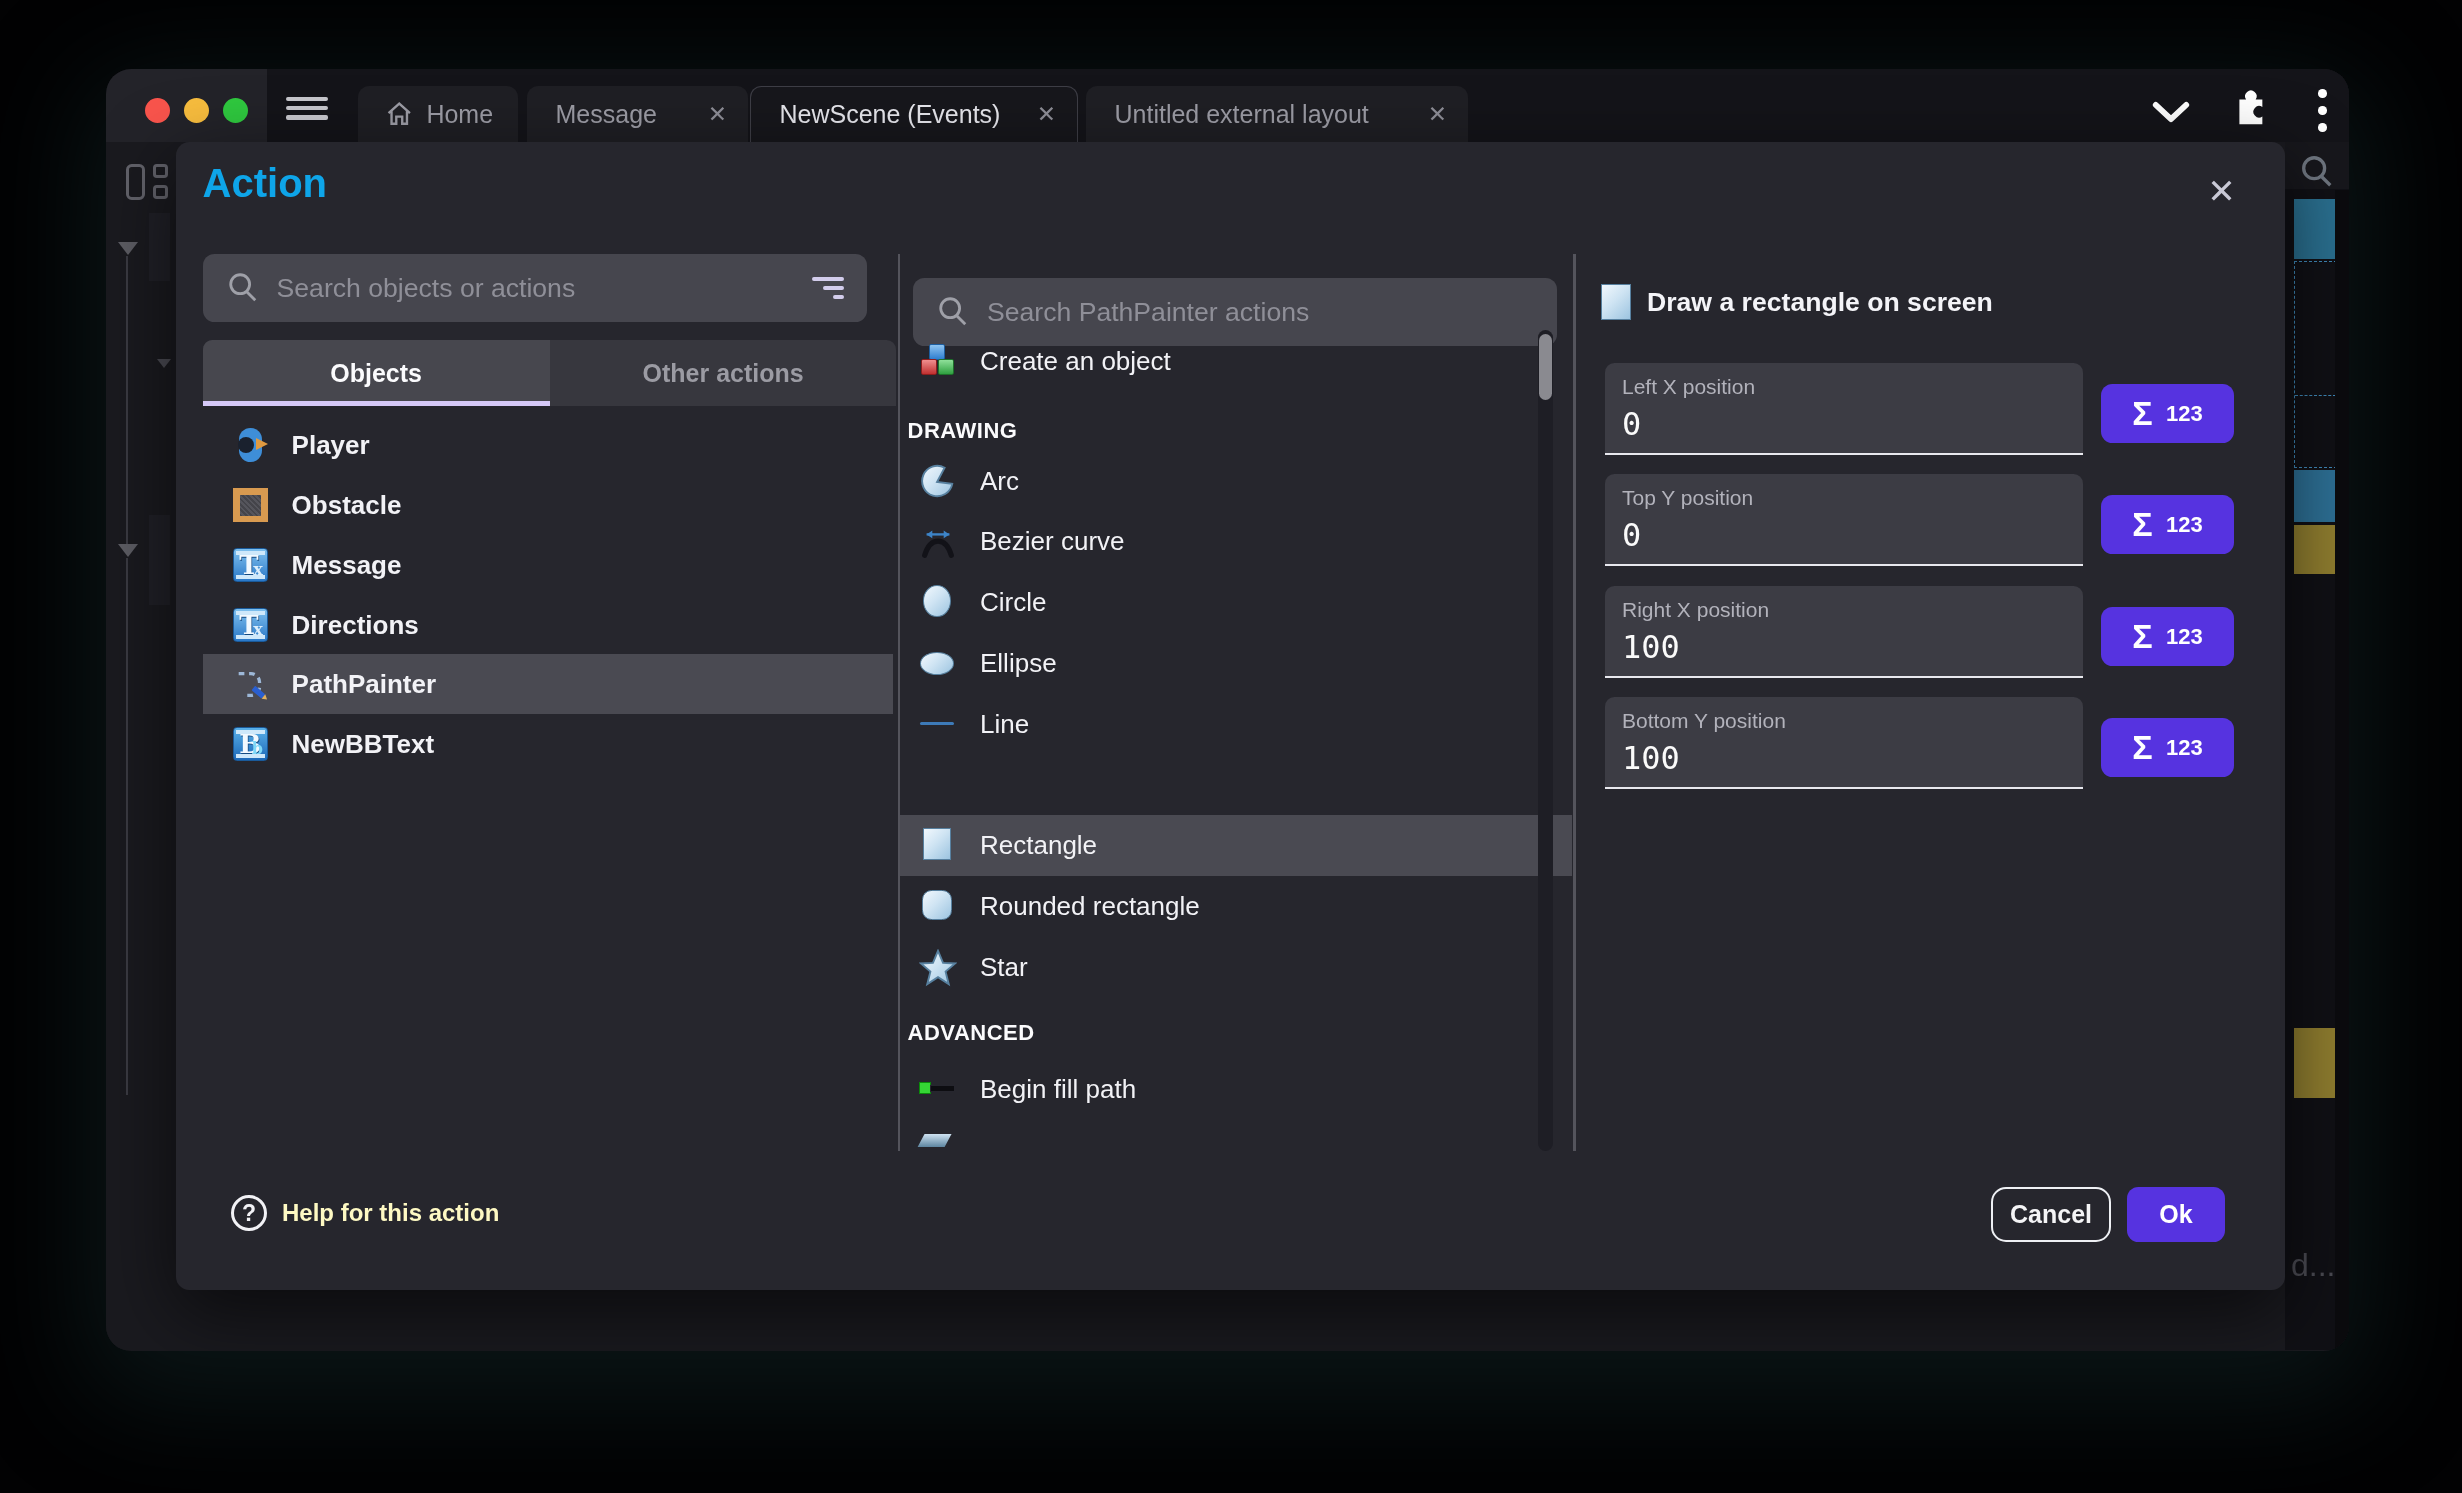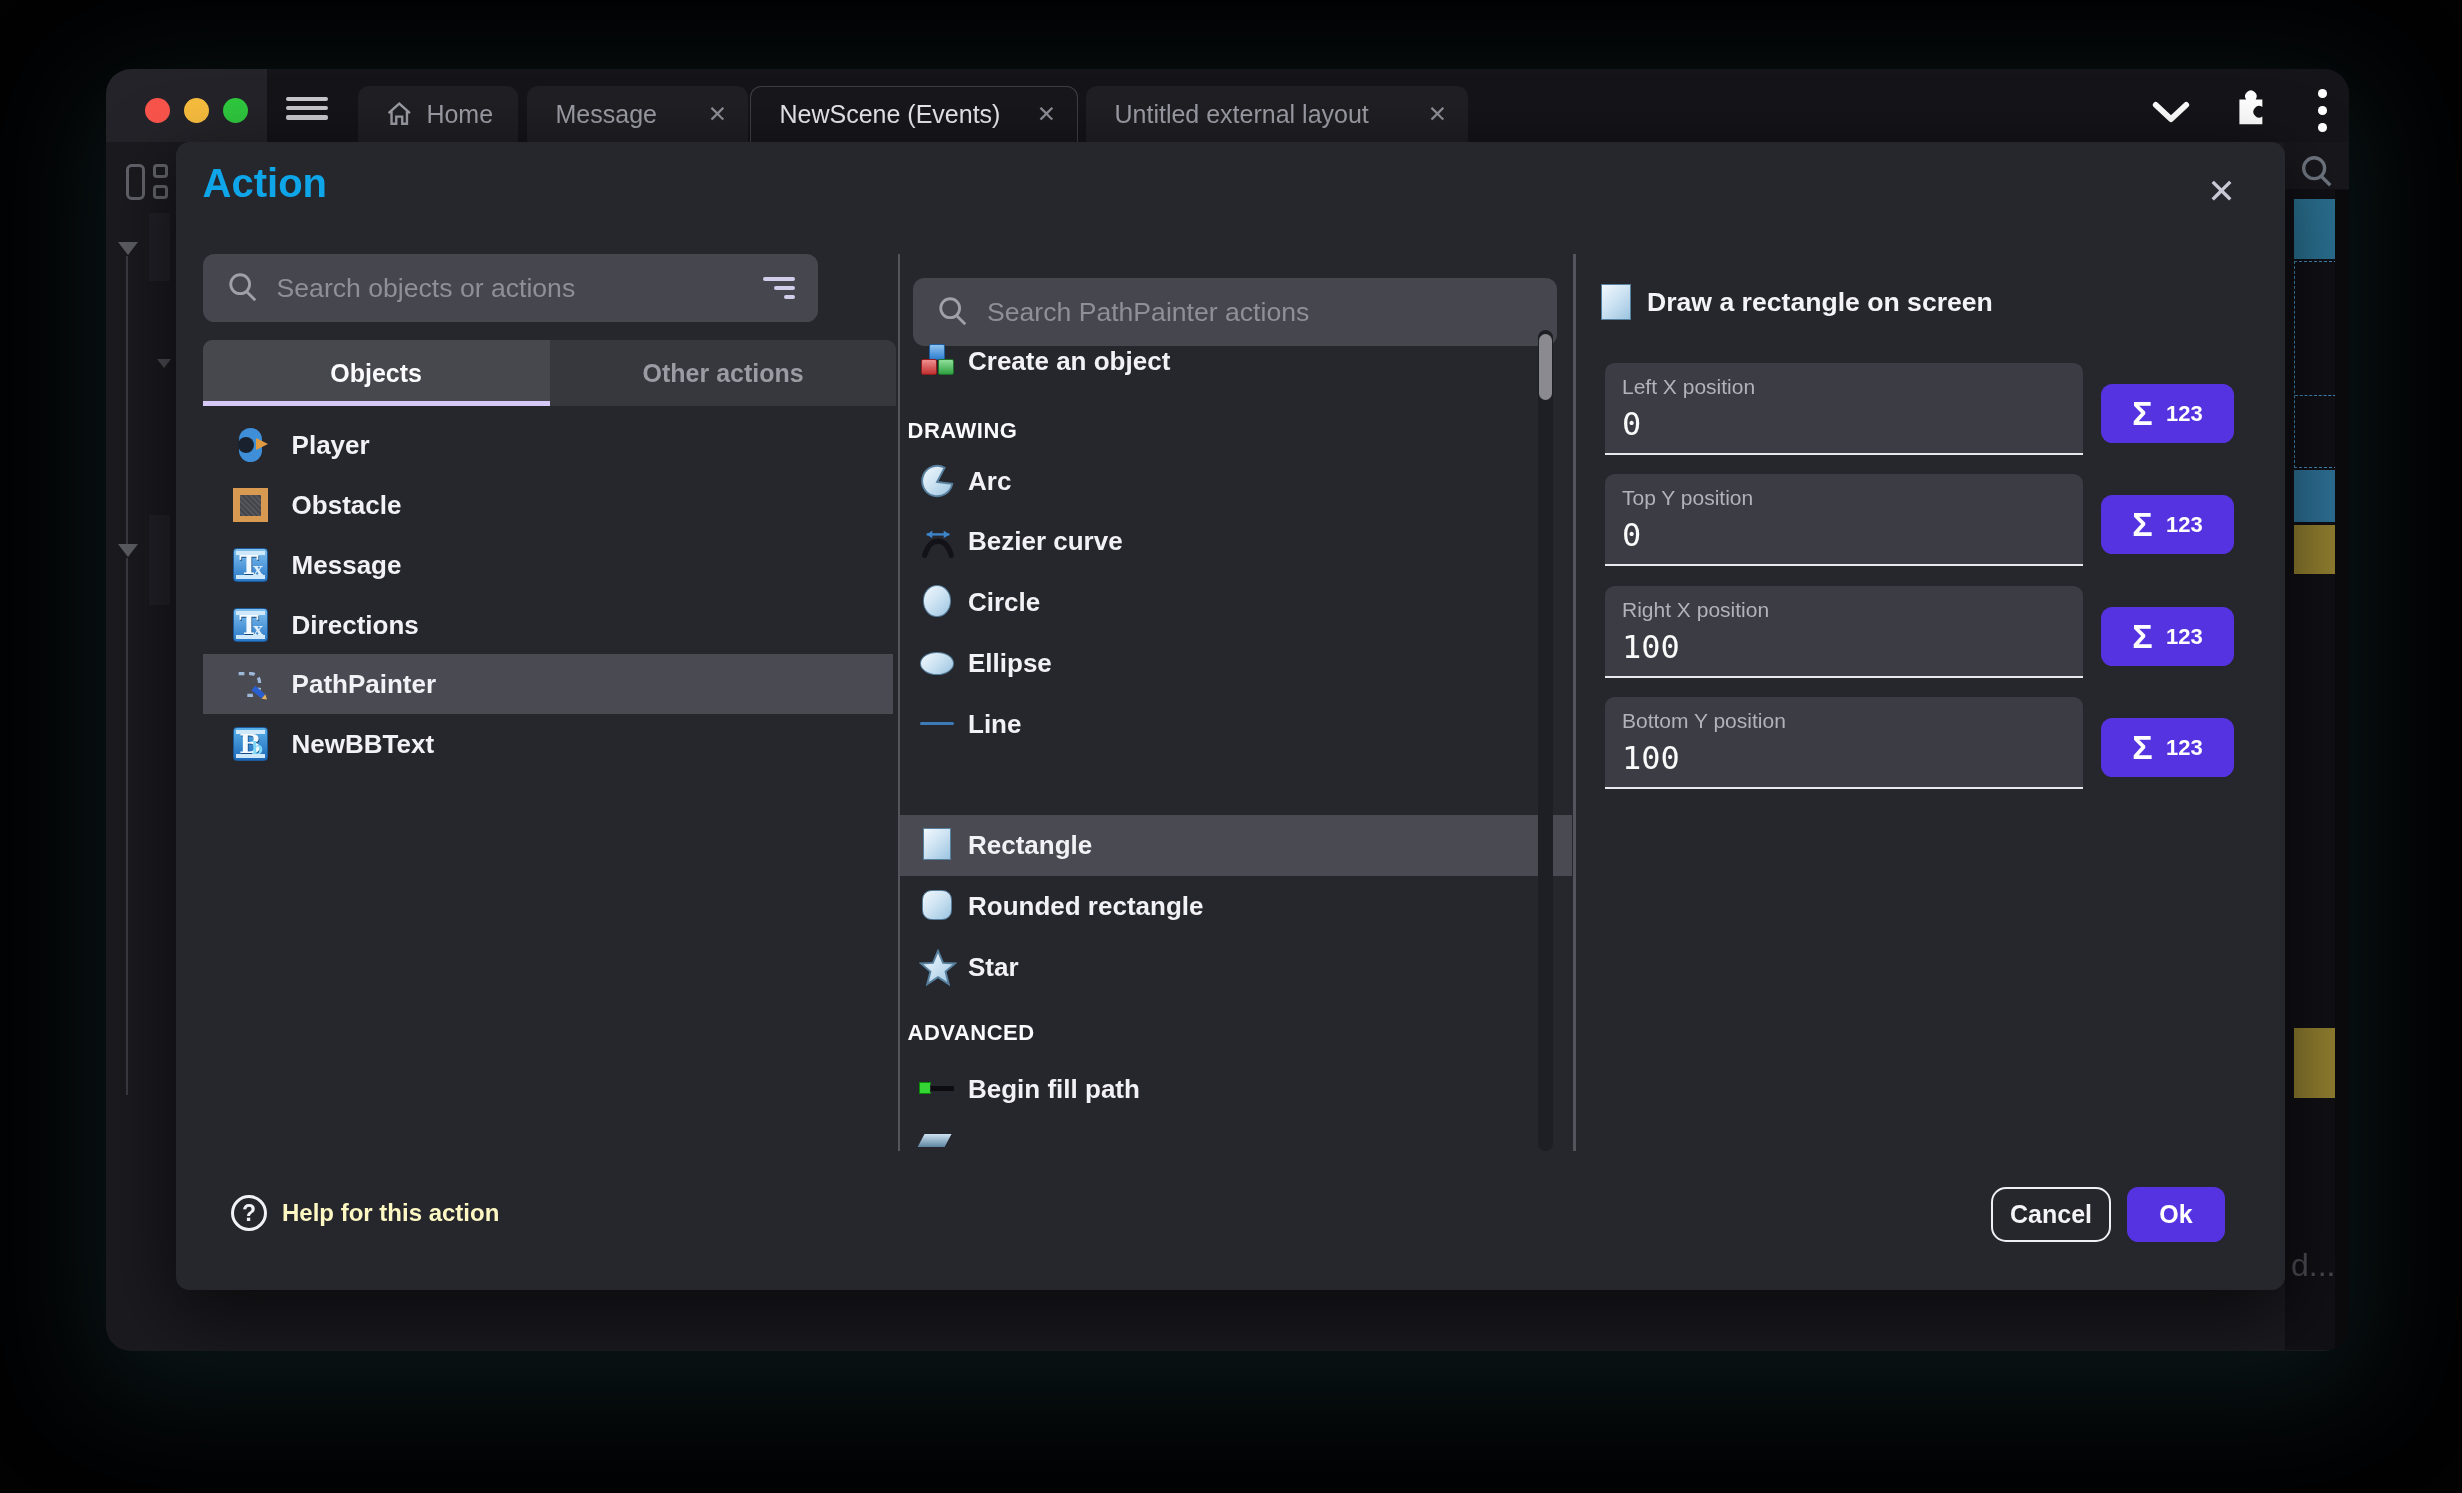--- a/index.html
+++ b/index.html
@@ -61,21 +61,21 @@
   .dialog-title { position:absolute; left:26.6px; top:19px; font-size:40px; font-weight:800; color:#0ea5e9; }
   .dialog-close { position:absolute; left:2022px; top:25px; width:47px; height:47px; font-size:34px;
                   color:#c9c9d6; display:flex; align-items:center; justify-content:center; }
 
   
   .searchbox { position:absolute; top:112px; height:68px; background:#46464e; border-radius:11.4px;
                display:flex; align-items:center; padding:0 23px; }
   .searchbox input { flex:1; background:transparent; border:none; outline:none; font-size:26.6px;
                      color:#d6d6de; font-family:"Liberation Sans",sans-serif; }
   .searchbox input::placeholder { color:#8f8f98; }
-  .search-l { left:26.6px; width:615px; }
+  .search-l { left:26.6px; width:664px; }
   .search-m { left:737px; width:644px;margin-top:24px; }
   .filter-icon { width:34px; }
   .filter-icon i { display:block; height:4.3px; background:#d3cdec; border-radius:1.9px; margin:4.7px 0 4.7px auto; }
   .filter-icon i:nth-child(1){ width:32px; } .filter-icon i:nth-child(2){ width:21px; } .filter-icon i:nth-child(3){ width:10.4px; }
 
   
   .obj-tabs { position:absolute; left:26.6px; top:198px; width:693px; height:66px; background:#37373e; border-radius:9.5px 9.5px 0 0; overflow:hidden; }
   .obj-tab { position:absolute; top:0; width:347px; height:66px; display:flex; align-items:center; justify-content:center;
              font-size:25px; font-weight:700; color:#9b9ba3; }
   .obj-tab.active { left:0; background:#47474e; color:#fbfbfd; }
@@ -118,21 +118,21 @@
   .fill-sq { position:absolute; left:0; top:11.4px; width:12.3px; height:12.3px; background:#35d435; border:1.9px solid #0a8a0a; }
   .fill-bar { position:absolute; left:11.4px; top:14.2px; width:25px; height:7.6px; background:#0d0d11; border:0.9px solid #26262e; }
   .partial-shape { position:absolute; left:1.9px; top:3.8px; width:26.6px; height:13.3px; transform:skewX(-28deg);
                    background:linear-gradient(180deg,#cfe3f2,#5d85a0); }
 
   
   .mid-divider { position:absolute; background:#54545c; }
   .mid-list { position:absolute; left:724px; top:186px; width:672px; height:823px; overflow:hidden; }
   .m-row { position:absolute; left:0; width:100%; height:61px; display:flex; align-items:center; padding-left:19px; }
   .m-row.selected { background:#4a4a52; }
-  .m-row .label { font-size:26px; font-weight:700; color:#f2f2f6; margin-left:11px; }
+  .m-row .label { font-size:26px; font-weight:400; color:#f2f2f6; margin-left:23px; }
   .m-header { position:absolute; left:7.6px; font-size:22px; font-weight:700; letter-spacing:0.5px; color:#fbfbfd; }
   .icon40 { width:38px; height:38px; position:relative; flex:0 0 38px; }
   .cube { position:absolute; width:16px; height:16px; border-radius:1.9px; }
   .scrollbar-track { position:absolute; left:1362px; top:188px; width:15px; height:821px; background:#1e1e25; border-radius:7.6px; }
   .scrollbar-thumb { position:absolute; left:0.9px; top:3.8px; width:13.3px; height:66px; background:#8a8a90; border-radius:6.6px; }
 
   
   .rp-header-icon { position:absolute; left:1425px; top:142px; width:30px; height:36px; }
   .rp-title { position:absolute; left:1471px; top:142px; height:36px; line-height:36px; font-size:26.6px; font-weight:700; color:#f4f4f8; }
   .field { position:absolute; left:1429px; width:478px; height:92px; background:#3c3c44;

